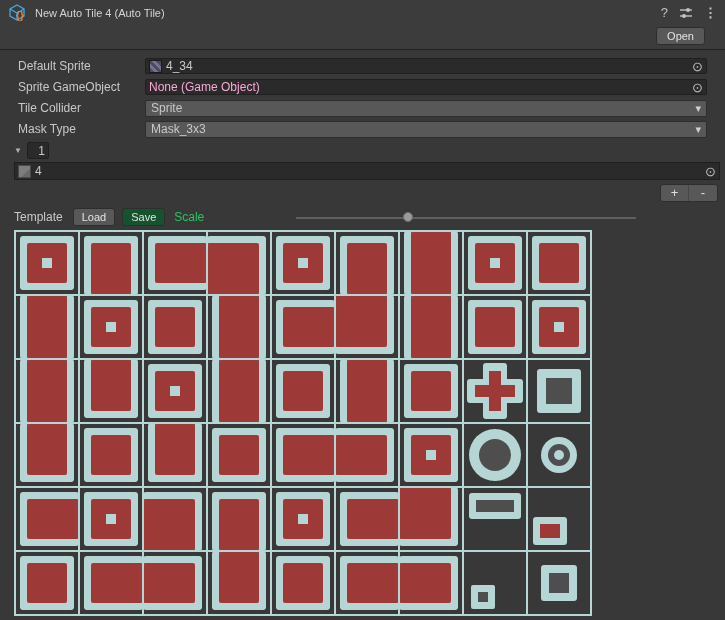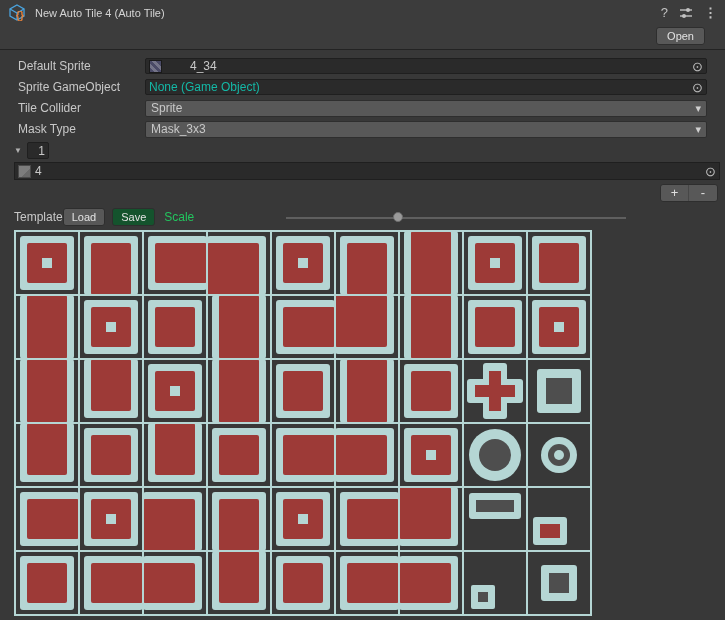--- a/index.html
+++ b/index.html
@@ -23,24 +23,24 @@
     background:#585858; border:1px solid #2e2e2e; border-radius:3px;
     color:#e2e2e2; font-size:11px; line-height:14px; padding:1px 10px; cursor:default;
   }
   .btn.lite { background:#14532d; }
 
   .inspector { margin-top:7px; }
   .row { display:flex; align-items:center; height:18px; margin:0 18px 3px 18px; }
   .lbl { width:127px; flex:0 0 auto; color:#c8c8c8; white-space:nowrap; overflow:hidden; }
   .objfield {
     flex:1 1 auto; height:16px; background:#2a2a2a; border:1px solid #1f1f1f; border-radius:2px;
-    display:flex; align-items:center; padding:0 3px; min-width:0;gap:24px;
+    display:flex; align-items:center; padding:0 3px; min-width:0;
   }
   .objfield .val { color:#c8c8c8; white-space:nowrap; overflow:hidden; }
-  .objfield .val.ghost { color:#14b8a6; }
+  .objfield .val.ghost { color:#f9a8d4; }
   .picker { margin-left:auto; color:#c0c0c0; font-size:13px; line-height:13px; padding-left:4px; }
   .dropfield {
     flex:1 1 auto; height:17px; background:#585858; border:1px solid #2e2e2e; border-radius:2px;
     display:flex; align-items:center; padding:0 5px;gap:32px;
   }
   .dropfield .arrow { margin-left:auto; color:#d0d0d0; font-size:11px; line-height:11px; }
   .sprite-thumb {
     width:13px; height:13px; margin-right:4px; flex:0 0 auto; border:1px solid #1a1a1a;
     background: repeating-linear-gradient(45deg, #4a4a66 0 3px, #747488 3px 6px);
   }
@@ -62,21 +62,21 @@
   }
   .pm-row { display:flex; justify-content:flex-end; margin:4px 7px 6px 0; }
   .pm-group {
     background:#585858; border:1px solid #2e2e2e; border-radius:3px;
     display:flex; height:18px; overflow:hidden;
   }
   .pm-btn { width:28px; text-align:center; color:#e0e0e0; font-size:13px; line-height:16px; cursor:default; }
   .pm-btn:first-child { border-right:1px solid #474747; }
 
   .template-bar { display:flex; align-items:center; height:18px; margin:2px 0 4px 14px; }
-  .tb-label { color:#c8c8c8; }
+  .tb-label { color:#c8c8c8; margin-right:10px; }
   .tb-btn { margin-right:7px; padding:1px 8px; }
   .scale-label { color:#22c55e; margin:0 0 0 2px; }
   .slider { position:relative; width:340px; height:16px; margin-left:92px; }
   .slider .track { position:absolute; left:0; right:0; top:8px; height:2px; background:#5f5f5f; }
   .slider .handle {
     position:absolute; top:3px; width:10px; height:10px; border-radius:50%;
     background:#9a9a9a; border:1px solid #6e6e6e;
   }
 
   .tile-canvas { margin:2px 0 0 14px; width:578px; height:386px; }

